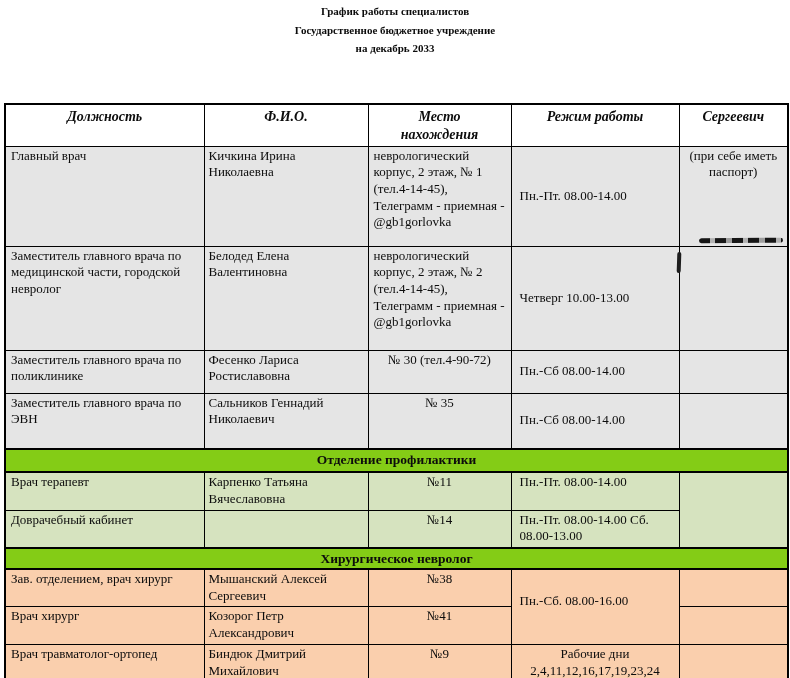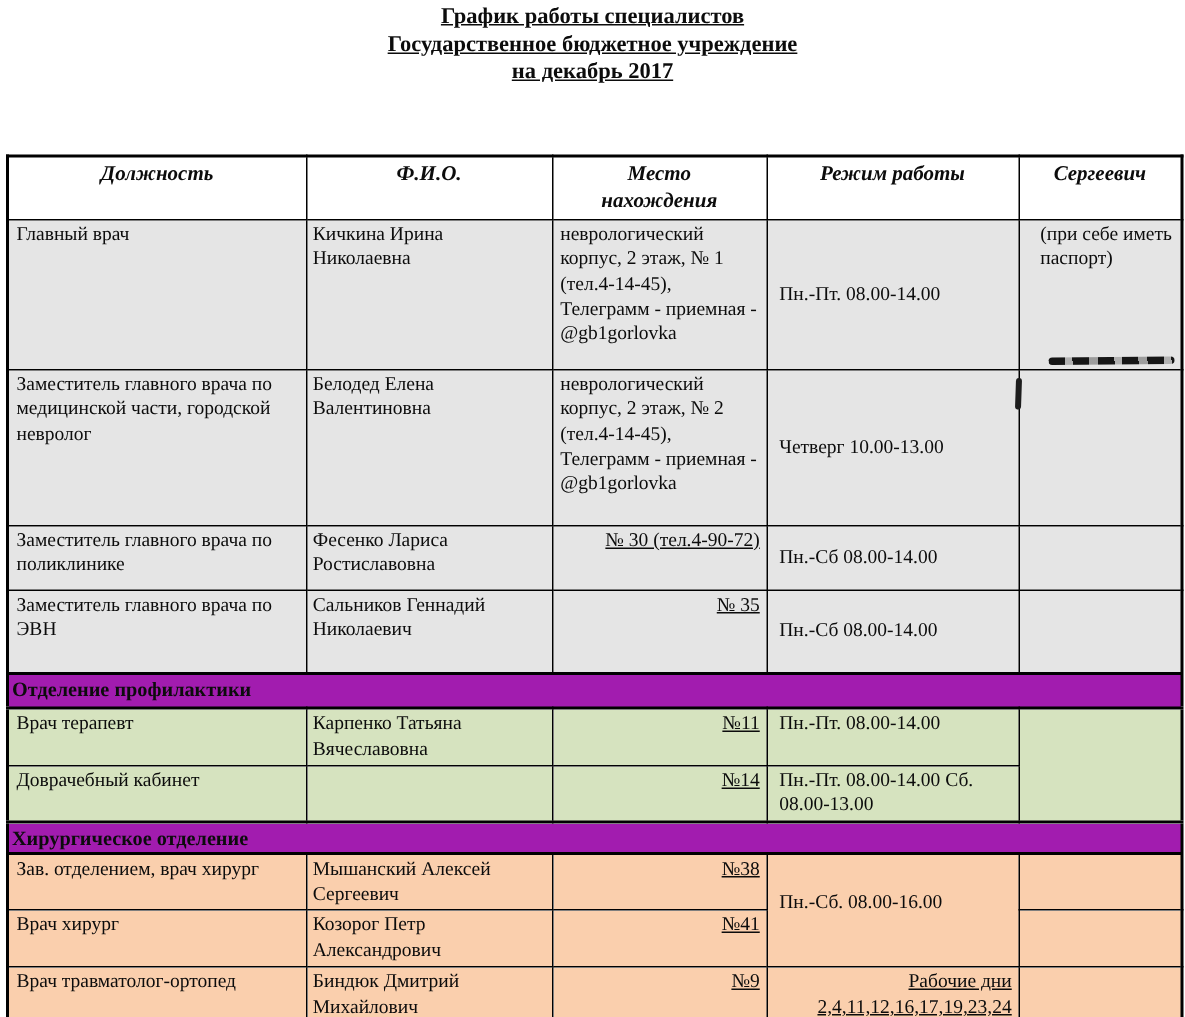--- a/index.html
+++ b/index.html
@@ -10,23 +10,22 @@
     background: #ffffff;
     font-family: "Liberation Serif", "DejaVu Serif", serif;
     color: #0c0c0c;
     overflow: hidden;
   }
   .doc-title {
     position: absolute;
     top: 2px; left: 0; right: 0;
     text-align: center;
     font-weight: bold;
-    font-size: 15px;
+    font-size: 11px;
     line-height: 18.6px;
-    text-decoration: underline;
   }
   table.sched {
     position: absolute;
     left: 4px; top: 103px;
     width: 783px;
     border-collapse: collapse;
     table-layout: fixed;
     border: 2px solid #000;
     border-bottom: 3px solid #000;
   }
@@ -46,37 +45,37 @@
     font-size: 14px;
     text-align: center;
     background: #ffffff;
     padding-top: 3px;
   }
   .hdr-narrow-span { display: inline-block; max-width: 86px; text-align: center; }
   tr.row-admin td   { background: #e5e5e5; }
   tr.row-proph td   { background: #D6E3BF; }
   tr.row-surg td    { background: #FACFAD; }
   tr.row-section td {
-    background: #a21caf;
+    background: #84cc16;
     font-weight: bold;
-    text-align: left;
+    text-align: center;
     font-size: 13.5px;
     padding: 1px 2px;
     border-top: 2px solid #000;
     border-bottom: 2px solid #000;
     border-left: none;
     border-right: none;
   }
   td.cell-pos  { padding-left: 5px; padding-right: 12px; }
   td.cell-loc-left { padding-left: 5px; }
-  td.ctr  { text-align: right; text-decoration: underline; }
+  td.ctr  { text-align: center; }
   td.vmid { vertical-align: middle; }
   td.sch  { padding-left: 8px; }
   td.sch-mergetop { vertical-align: top; padding-top: 23px; }
-  td.note-ctr { text-align: left; padding-left: 14px; padding-right: 3px; }
+  td.note-ctr { text-align: center; padding-left: 3px; padding-right: 3px; }
   
   .smudge-h {
     position: absolute;
     left: 699px; top: 238px;
     width: 84px; height: 5px;
     background: repeating-linear-gradient(90deg,
       #161616 0 11px, rgba(22,22,22,0.25) 11px 16px,
       #161616 16px 27px, rgba(22,22,22,0.35) 27px 33px);
     border-radius: 3px;
     transform: rotate(-0.5deg);
@@ -91,21 +90,21 @@
   }
 </style>
 </head>
 <body>
 
 <div class="page">
 
   <div class="doc-title">
     <div>График работы специалистов</div>
     <div>Государственное бюджетное учреждение</div>
-    <div>на декабрь 2017</div>
+    <div>на декабрь 2033</div>
   </div>
 
   <table class="sched">
     <colgroup>
       <col style="width:199px">
         <col style="width:164px">
         <col style="width:143px">
       <col style="width:168px">
         <col style="width:109px">
     </colgroup>
@@ -160,21 +159,21 @@
         <td rowspan="2" class="note-ctr"></td>
       </tr>
       <tr class="row-proph" style="height:34px">
         <td class="cell-pos">Доврачебный кабинет</td>
         <td></td>
         <td class="ctr">№14</td>
         <td class="sch">Пн.-Пт.  08.00-14.00 Сб. 08.00-13.00</td>
       </tr>
 
       <tr class="row-section" style="height:21px">
-        <td colspan="5">Хирургическое отделение</td>
+        <td colspan="5">Хирургическое невролог</td>
       </tr>
       <tr class="row-surg" style="height:36px">
         <td class="cell-pos">Зав. отделением, врач хирург</td>
         <td>Мышанский Алексей Сергеевич</td>
         <td class="ctr">№38</td>
         <td rowspan="2" class="sch sch-mergetop">Пн.-Сб. 08.00-16.00</td>
         <td class="note-ctr"></td>
       </tr>
       <tr class="row-surg" style="height:38px">
         <td class="cell-pos">Врач хирург</td>

